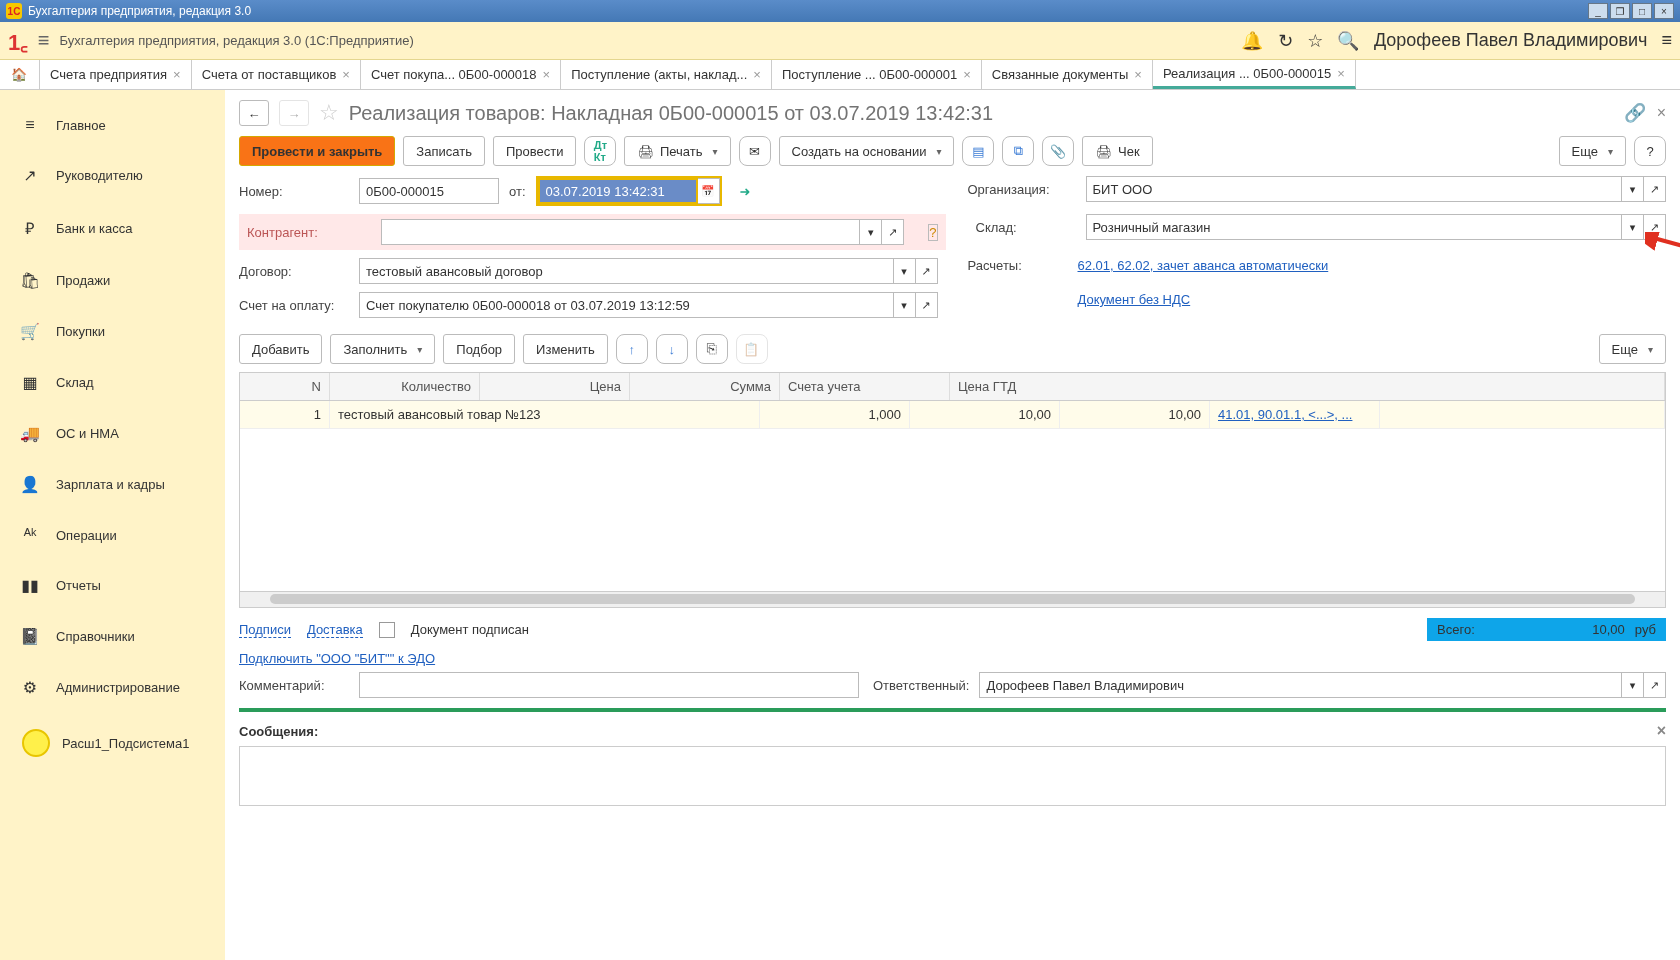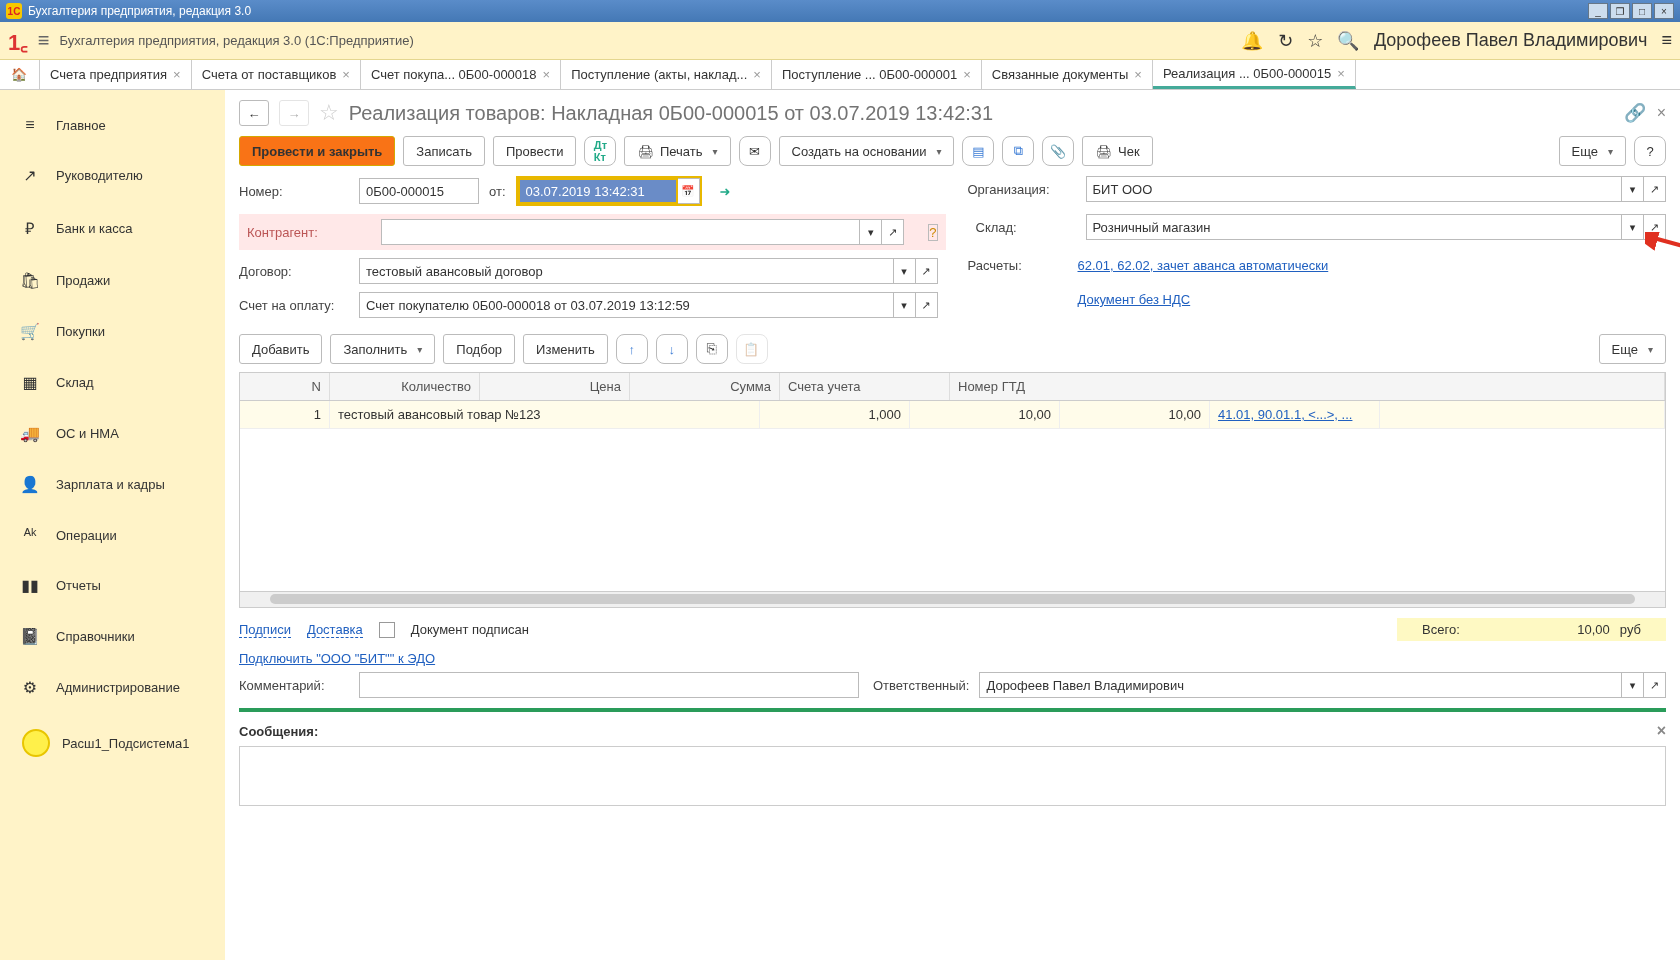--- a/index.html
+++ b/index.html
@@ -62,21 +62,21 @@
 .c-nom{width:430px}
 .c-qty{width:150px;text-align:right}
 .c-price{width:150px;text-align:right}
 .c-sum{width:150px;text-align:right}
 .c-acct{width:170px}
 .c-gtd{flex:1}
 .tbody-wrap{height:190px;overflow:auto}
 .hscroll{height:16px;background:#f0f0f0;border:1px solid #ccc;border-top:0;position:relative}
 .hscroll-thumb{position:absolute;left:30px;right:30px;top:2px;height:10px;background:#ccc;border-radius:5px}
 .footer-links{display:flex;gap:16px;align-items:center;margin:10px 0}
-.total-row{display:flex;align-items:center;gap:10px;margin-left:auto;background:#fef9c3;padding:4px 25px}
+.total-row{display:flex;align-items:center;gap:10px;margin-left:auto;background:#0ea5e9;padding:4px 10px}
 .chk{width:16px;height:16px;border:1px solid #999}
 .green-line{height:4px;background:#2a9c5a;margin:10px 0}
 .messages{margin-top:6px}
 .msg-hdr{display:flex;justify-content:space-between;align-items:center;font-weight:bold;margin-bottom:6px}
 .msg-box{border:1px solid #ccc;height:60px;width:100%}
 svg.arrow{position:absolute;left:1420px;top:142px;pointer-events:none}
 </style>
 </head>
 <body>
 
@@ -230,21 +230,21 @@
             <path d="M0,0 L0,6 L8,3 z" fill="#e03020"></path>
           </marker>
         </defs>
         <line x1="60" y1="20" x2="5" y2="5" stroke="#e03020" stroke-width="4" marker-end="url(#ah)"></line>
       </svg>
 
     <div class="two-col">
       <div class="col">
         <div class="form-row">
           <span class="lbl">Номер:</span>
-          <input class="input" style="width: 120px;" value="0Б00-000015">
+          <input class="input" style="width: 140px;" value="0Б00-000015">
           <span class="lbl-s">от:</span>
           <div class="input-wrap" style="border:2px solid #e8b800">
             <input class="input hl-date" style="width: 160px; border: 0px;" value="03.07.2019 13:42:31">
             <div class="sm">📅</div>
           </div>
           <span style="color:#2a8;margin-left:8px">➜</span>
         </div>
       </div>
       <div class="col">
         <div class="form-row">
@@ -331,21 +331,21 @@
       <button class="btn btn-drop">Еще</button>
     </div>
 
     <div class="table">
       <div class="thead">
         <div class="th c-n">N</div>
         <div class="th c-qty">Количество</div>
         <div class="th c-price">Цена</div>
         <div class="th c-sum">Сумма</div>
         <div class="th c-acct">Счета учета</div>
-        <div class="th c-gtd">Номер ГТД</div>
+        <div class="th c-gtd">Цена ГТД</div>
       </div>
       <div class="tbody-wrap">
         <div class="trow">
           <div class="td c-n">1</div>
           <div class="td c-nom">тестовый авансовый товар №123</div>
           <div class="td c-qty">1,000</div>
           <div class="td c-price">10,00</div>
           <div class="td c-sum">10,00</div>
           <div class="td c-acct"><a class="link">41.01, 90.01.1, &lt;...&gt;, ...</a></div>
           <div class="td c-gtd"></div>

